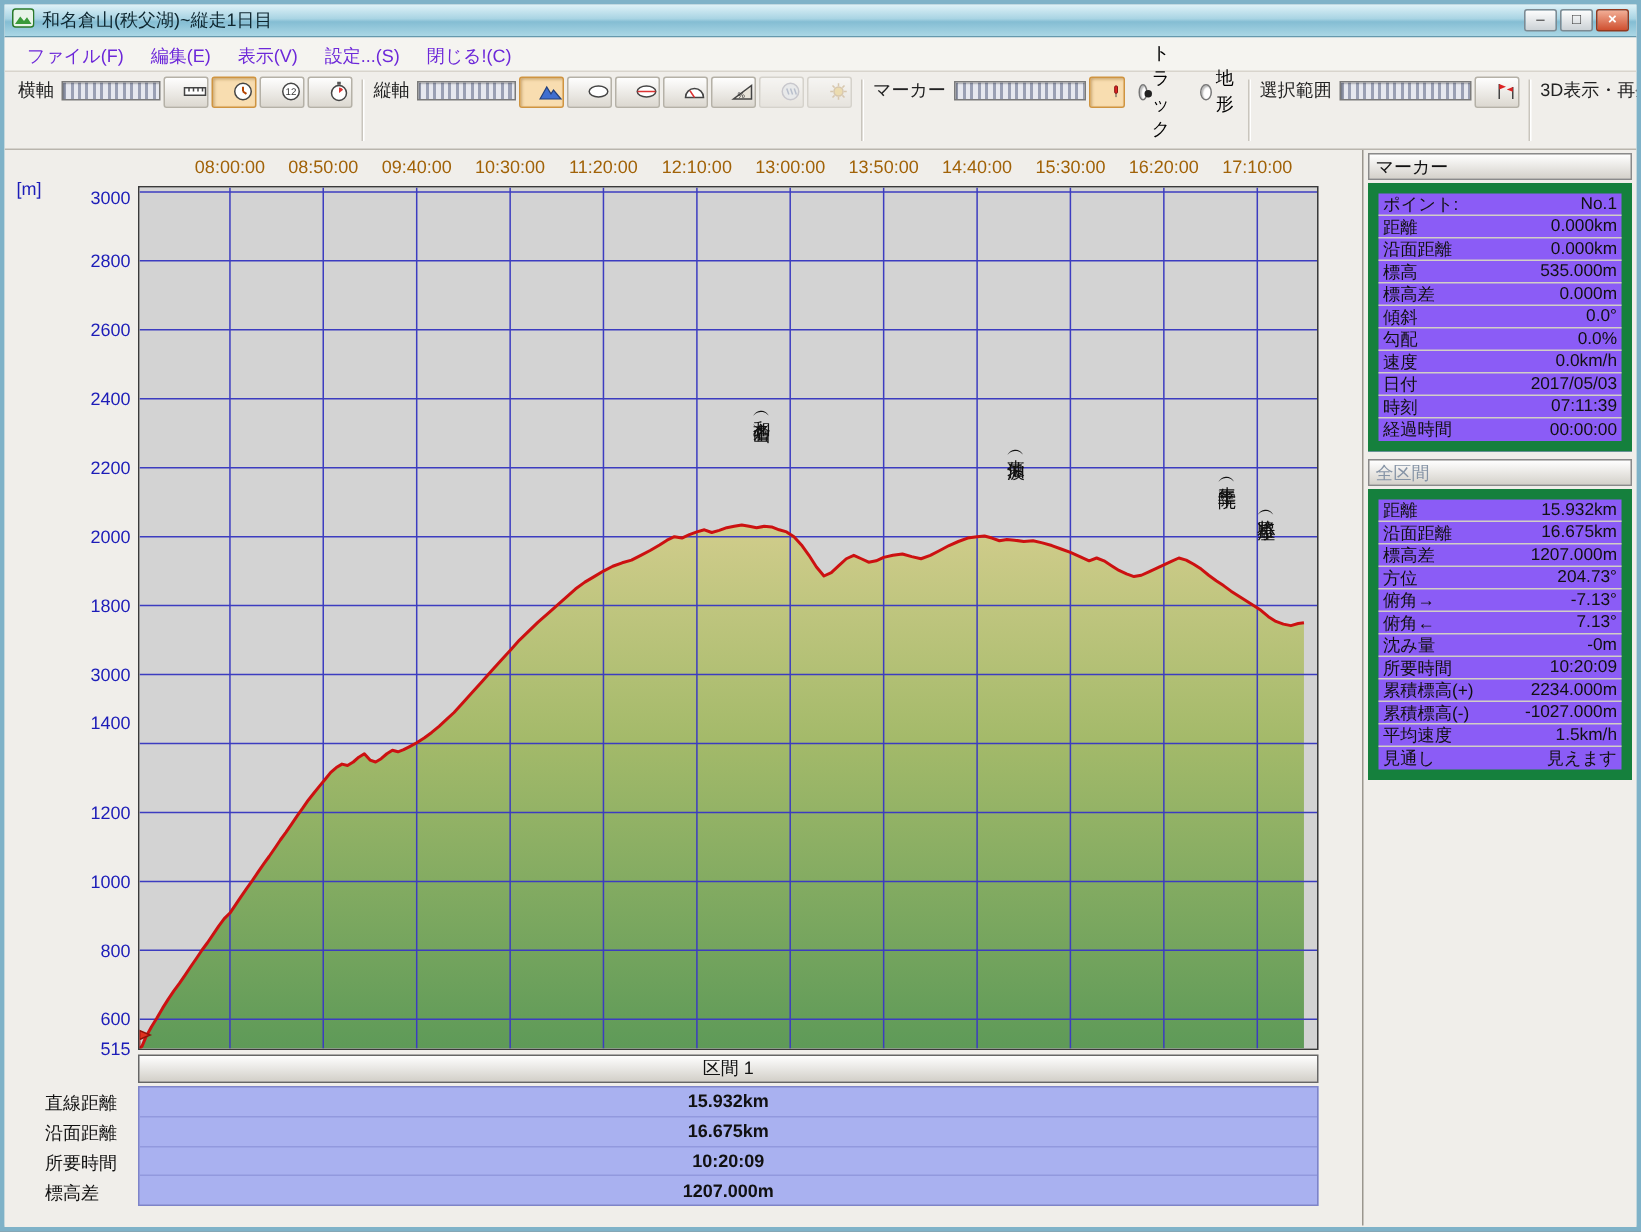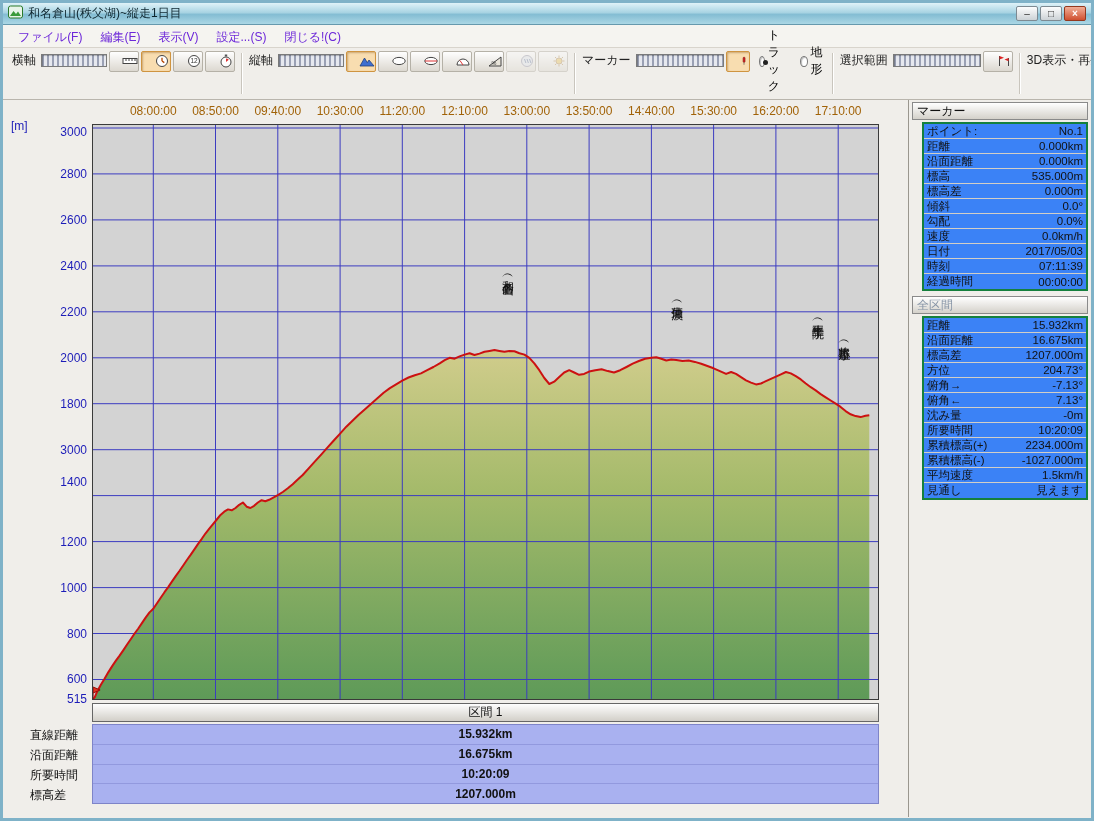--- a/index.html
+++ b/index.html
@@ -42,21 +42,21 @@
   .annot{position:absolute;writing-mode:vertical-rl;text-orientation:mixed;font-size:12px;color:#111;letter-spacing:1px;white-space:nowrap;}
   #section-header{position:absolute;left:89px;top:603px;width:787px;height:19px;border:1px solid #666;background:linear-gradient(#fefefe,#d2cfc8);display:flex;align-items:center;justify-content:center;color:#111;}
   #bottom-values{position:absolute;left:89px;top:624px;width:787px;height:80px;background:#a9b1f0;border:1px solid #7e84c8;display:flex;flex-direction:column;}
   .bval{flex:1;display:flex;align-items:center;justify-content:center;font-weight:bold;color:#111;border-bottom:1px solid #9299de;}
   .bval:last-child{border-bottom:none;}
   .blabel{position:absolute;left:0;width:84px;padding-left:27px;color:#111;white-space:nowrap;}
   
   #right-panel{position:absolute;left:905px;top:97px;width:183px;height:717px;border-left:1px solid #9a968e;background:#f0eeea;padding:2px 3px;}
   .panel-header{height:18px;border:1px solid #8a8a8a;background:linear-gradient(#ffffff,#d4d1ca);color:#111;display:flex;align-items:center;padding:0 4px;margin-bottom:2px;}
   .panel-header.dim{color:#8694a6;margin-top:5px;}
-  .ptable{border:2px solid #15803d;background:#3b82f6;margin-left:10px;}
+  .ptable{border:7px solid #15803d;background:#8b5cf6;}
   .prow{display:flex;height:15px;align-items:center;border-bottom:1px solid #d2cec6;font-size:11.5px;}
   .prow:last-child{border-bottom:none;}
   .plabel{flex:1;padding-left:3px;color:#111;white-space:nowrap;}
   .pvalue{padding-right:3px;color:#111;white-space:nowrap;}
 </style>
 </head>
 <body>
 
 <div id="window">
 

